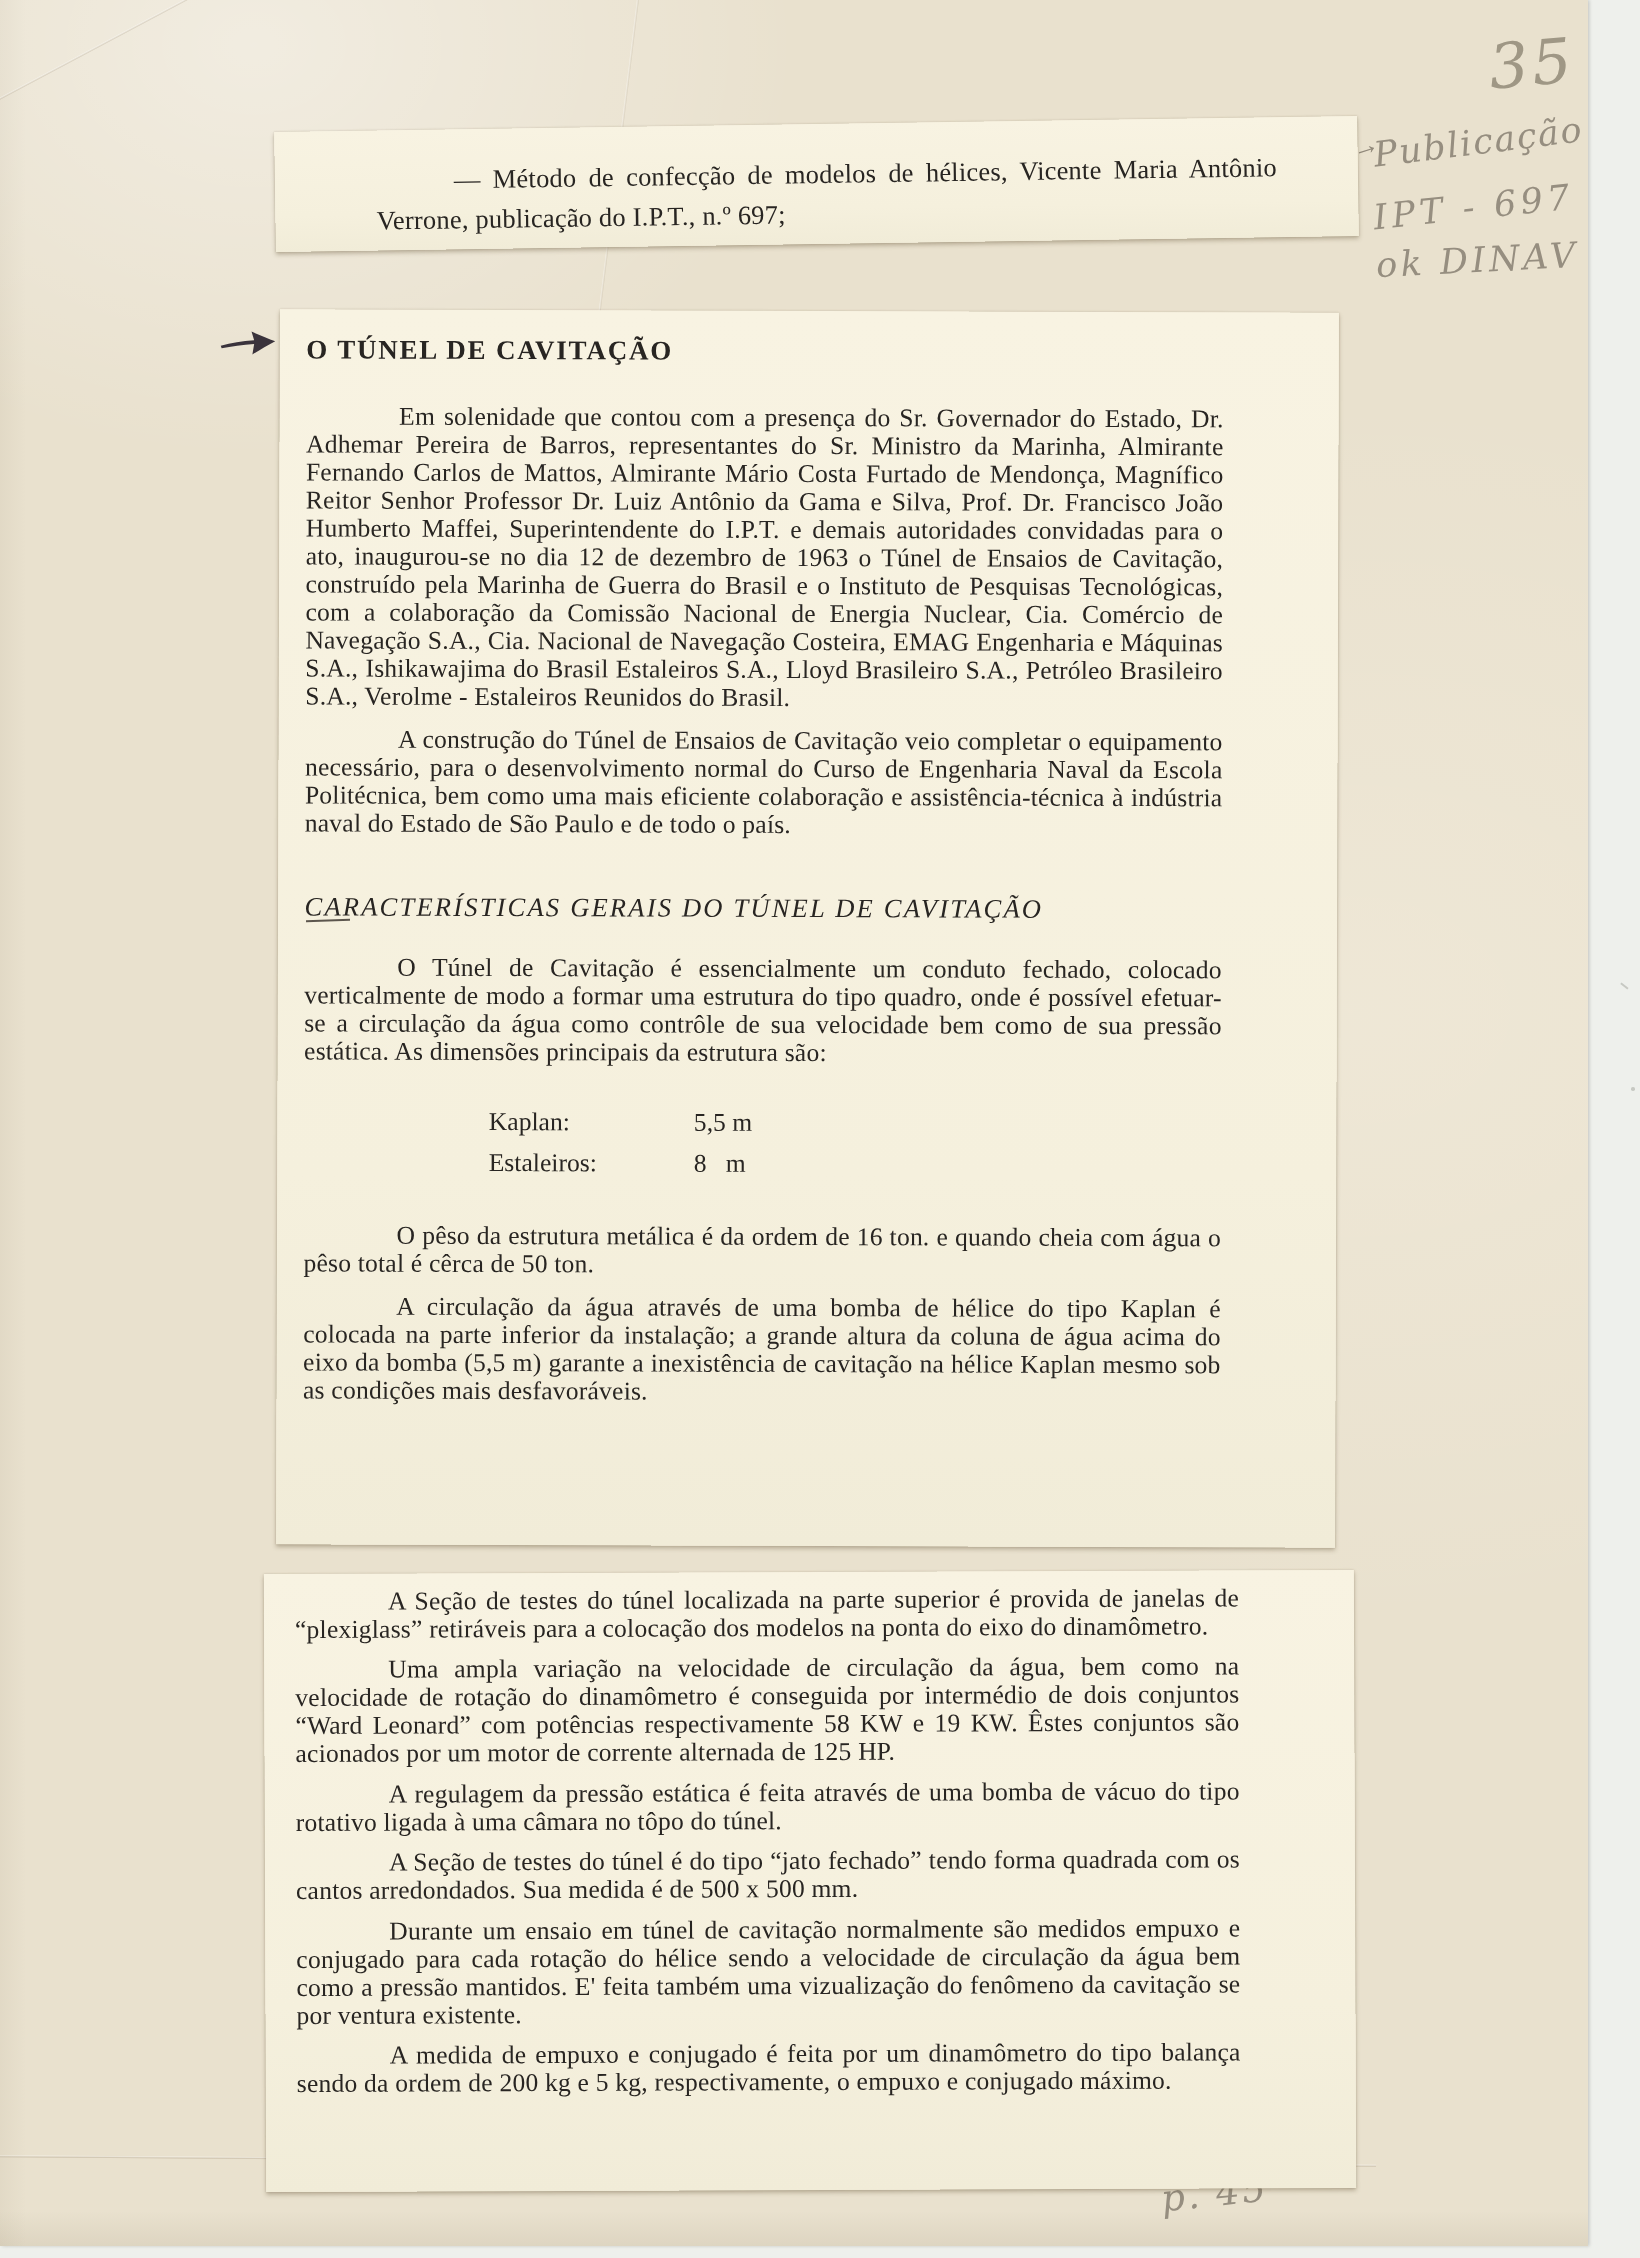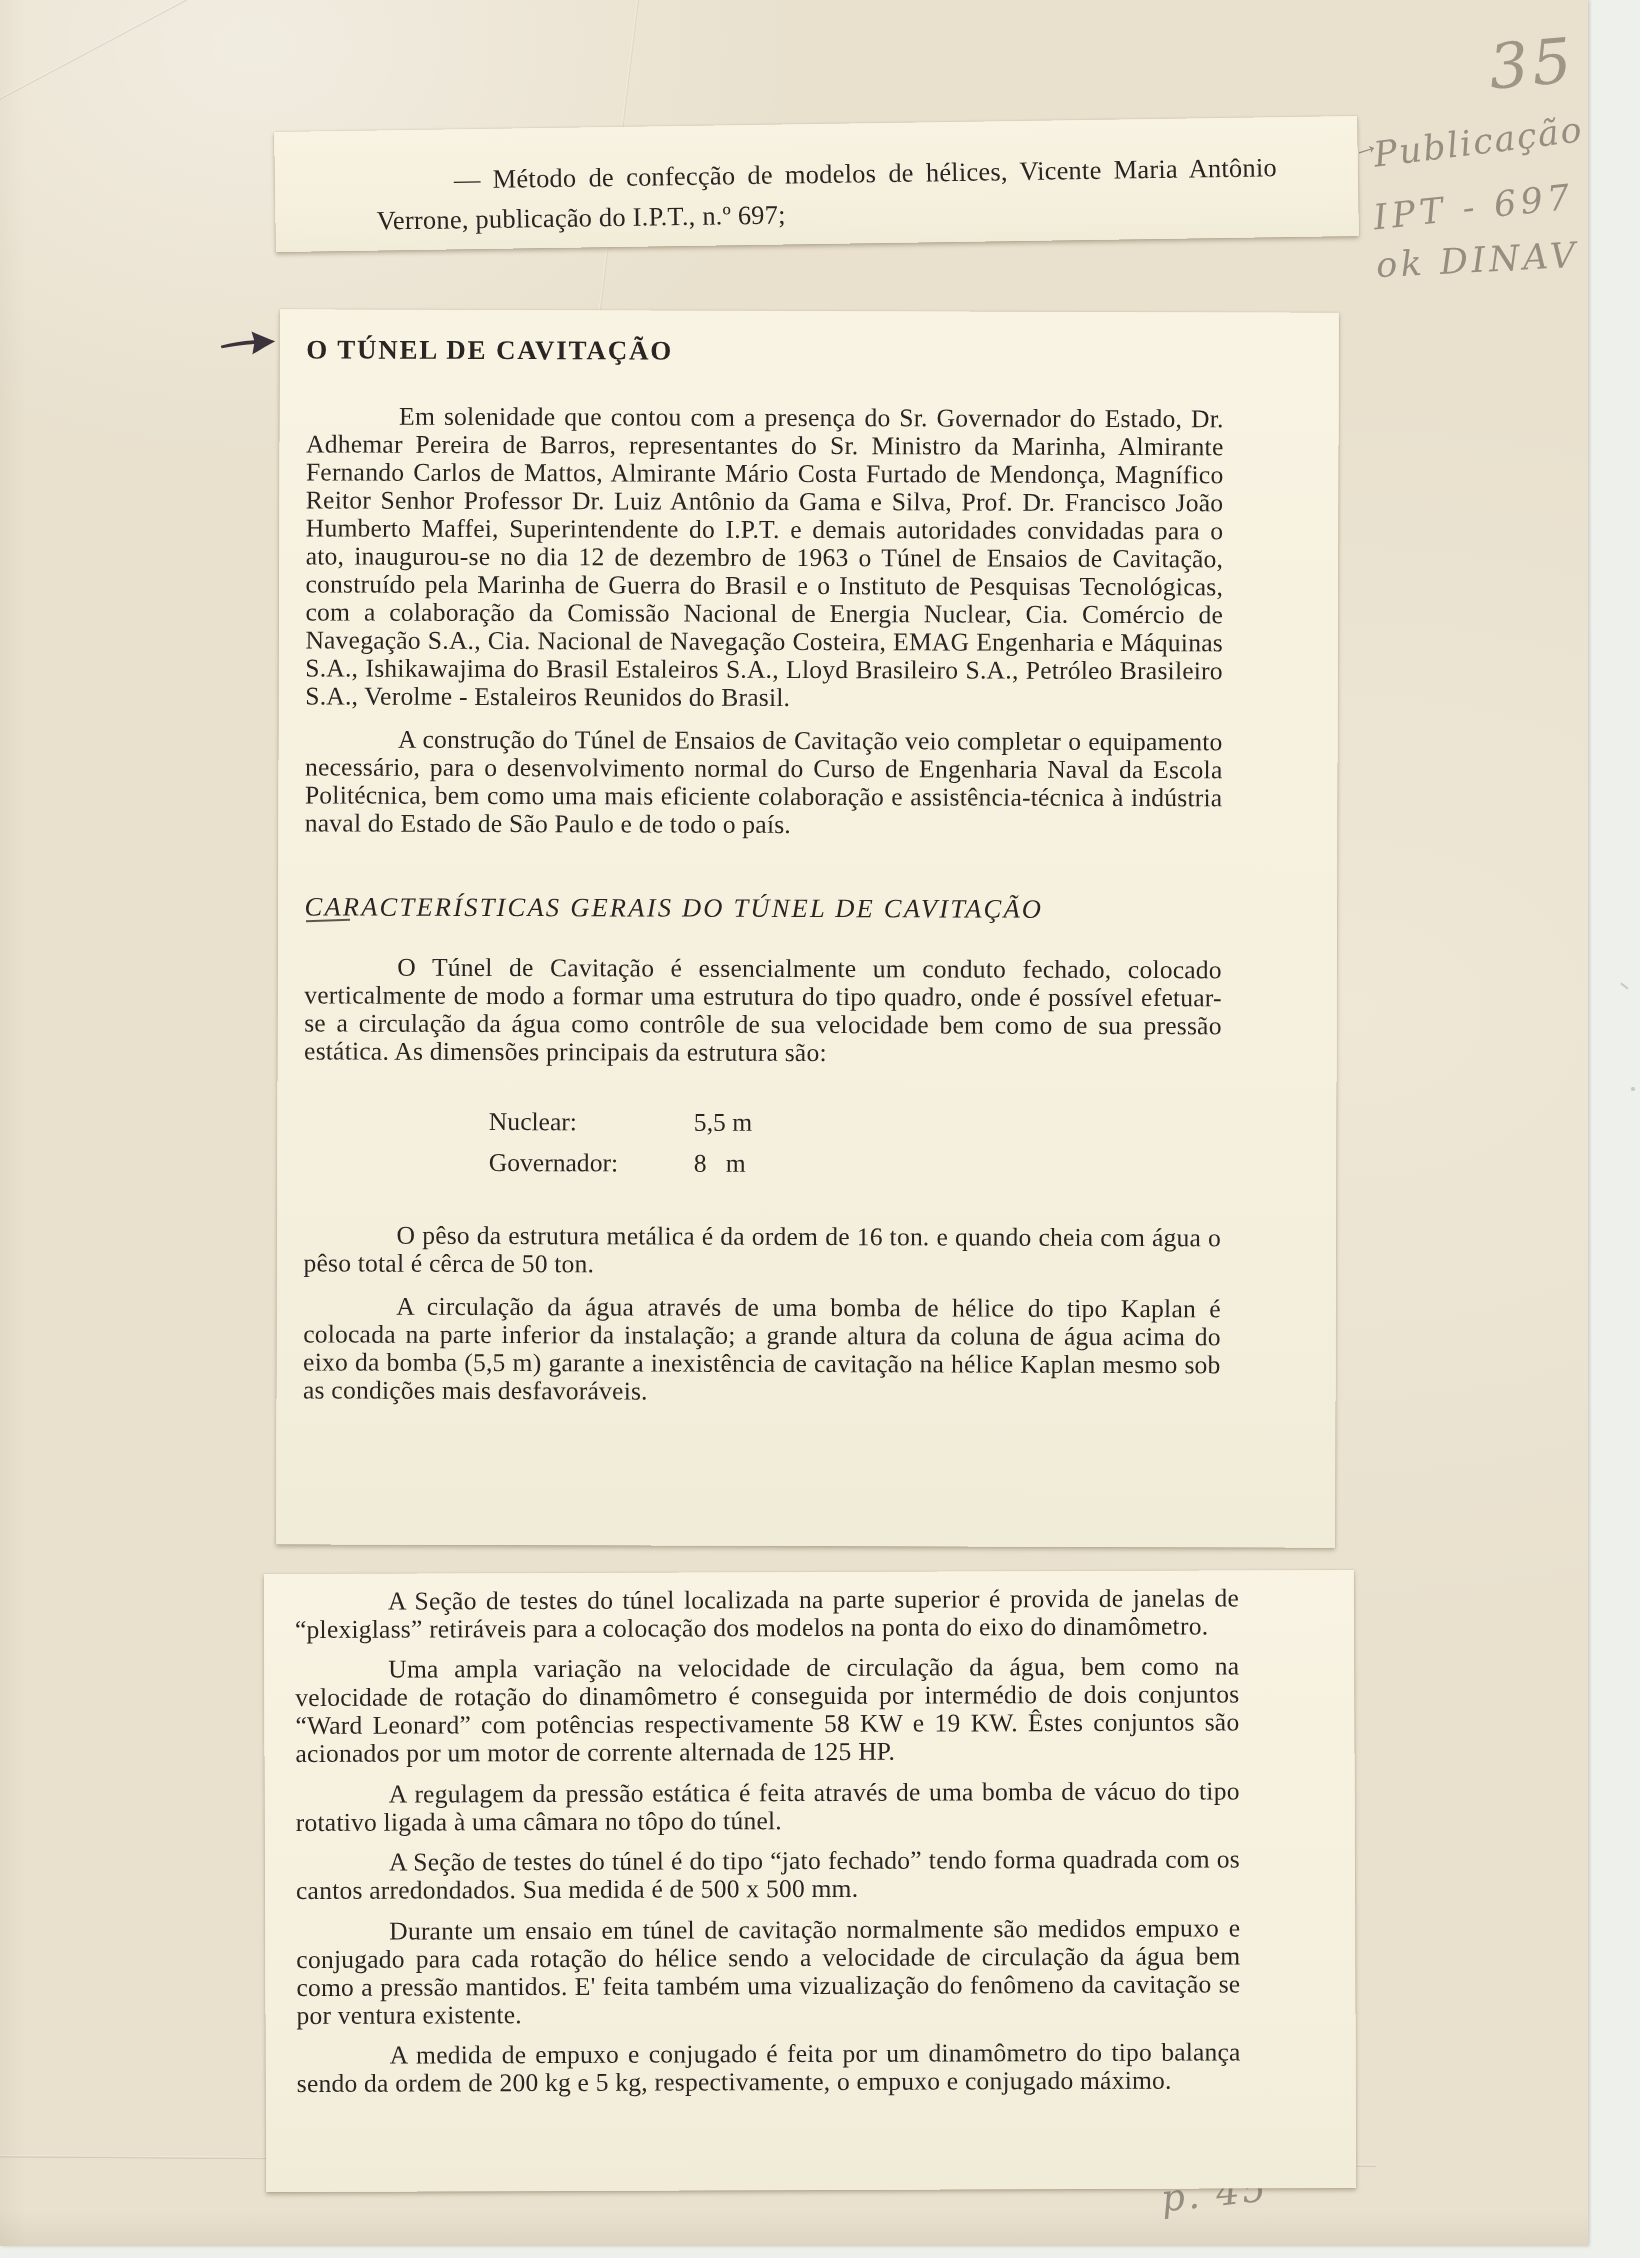--- a/index.html
+++ b/index.html
@@ -121,25 +121,25 @@
 
   <div class="clip clip2">
     <div class="inner">
       <h1 class="clip-title">O TÚNEL DE CAVITAÇÃO</h1>
       <p class="print para">Em solenidade que contou com a presença do Sr. Governador do Estado, Dr. Adhemar Pereira de Barros, representantes do Sr. Ministro da Marinha, Almirante Fernando Carlos de Mattos, Almirante Mário Costa Furtado de Mendonça, Magnífico Reitor Senhor Professor Dr. Luiz Antônio da Gama e Silva, Prof. Dr. Francisco João Humberto Maffei, Superintendente do I.P.T. e demais autoridades convidadas para o ato, inaugurou-se no dia 12 de dezembro de 1963 o Túnel de Ensaios de Cavitação, construído pela Marinha de Guerra do Brasil e o Instituto de Pesquisas Tecnológicas, com a colaboração da Comissão Nacional de Energia Nuclear, Cia. Comércio de Navegação S.A., Cia. Nacional de Navegação Costeira, EMAG Engenharia e Máquinas S.A., Ishikawajima do Brasil Estaleiros S.A., Lloyd Brasileiro S.A., Petróleo Brasileiro S.A., Verolme - Estaleiros Reunidos do Brasil.</p>
       <p class="print para">A construção do Túnel de Ensaios de Cavitação veio completar o equipamento necessário, para o desenvolvimento normal do Curso de Engenharia Naval da Escola Politécnica, bem como uma mais eficiente colaboração e assistência-técnica à indústria naval do Estado de São Paulo e de todo o país.</p>
       <h2 class="section-heading"><span>CARACTERÍSTICAS GERAIS DO TÚNEL DE CAVITAÇÃO</span><span class="underscore"></span></h2>
       <p class="print para">O Túnel de Cavitação é essencialmente um conduto fechado, colocado verticalmente de modo a formar uma estrutura do tipo quadro, onde é possível efetuar-se a circulação da água como contrôle de sua velocidade bem como de sua pressão estática. As dimensões principais da estrutura são:</p>
       <div class="spec">
         <div class="spec-row">
-          <span class="spec-label">Nuclear:</span>
+          <span class="spec-label">Kaplan:</span>
           <span class="spec-value">5,5 m</span>
         </div>
         <div class="spec-row">
-          <span class="spec-label">Governador:</span>
+          <span class="spec-label">Estaleiros:</span>
           <span class="spec-value">8   m</span>
         </div>
       </div>
       <p class="print para">O pêso da estrutura metálica é da ordem de 16 ton. e quando cheia com água o pêso total é cêrca de 50 ton.</p>
       <p class="print para">A circulação da água através de uma bomba de hélice do tipo Kaplan é colocada na parte inferior da instalação; a grande altura da coluna de água acima do eixo da bomba (5,5 m) garante a inexistência de cavitação na hélice Kaplan mesmo sob as condições mais desfavoráveis.</p>
     </div>
   </div>
 
   <div class="clip clip3">
     <div class="inner">

